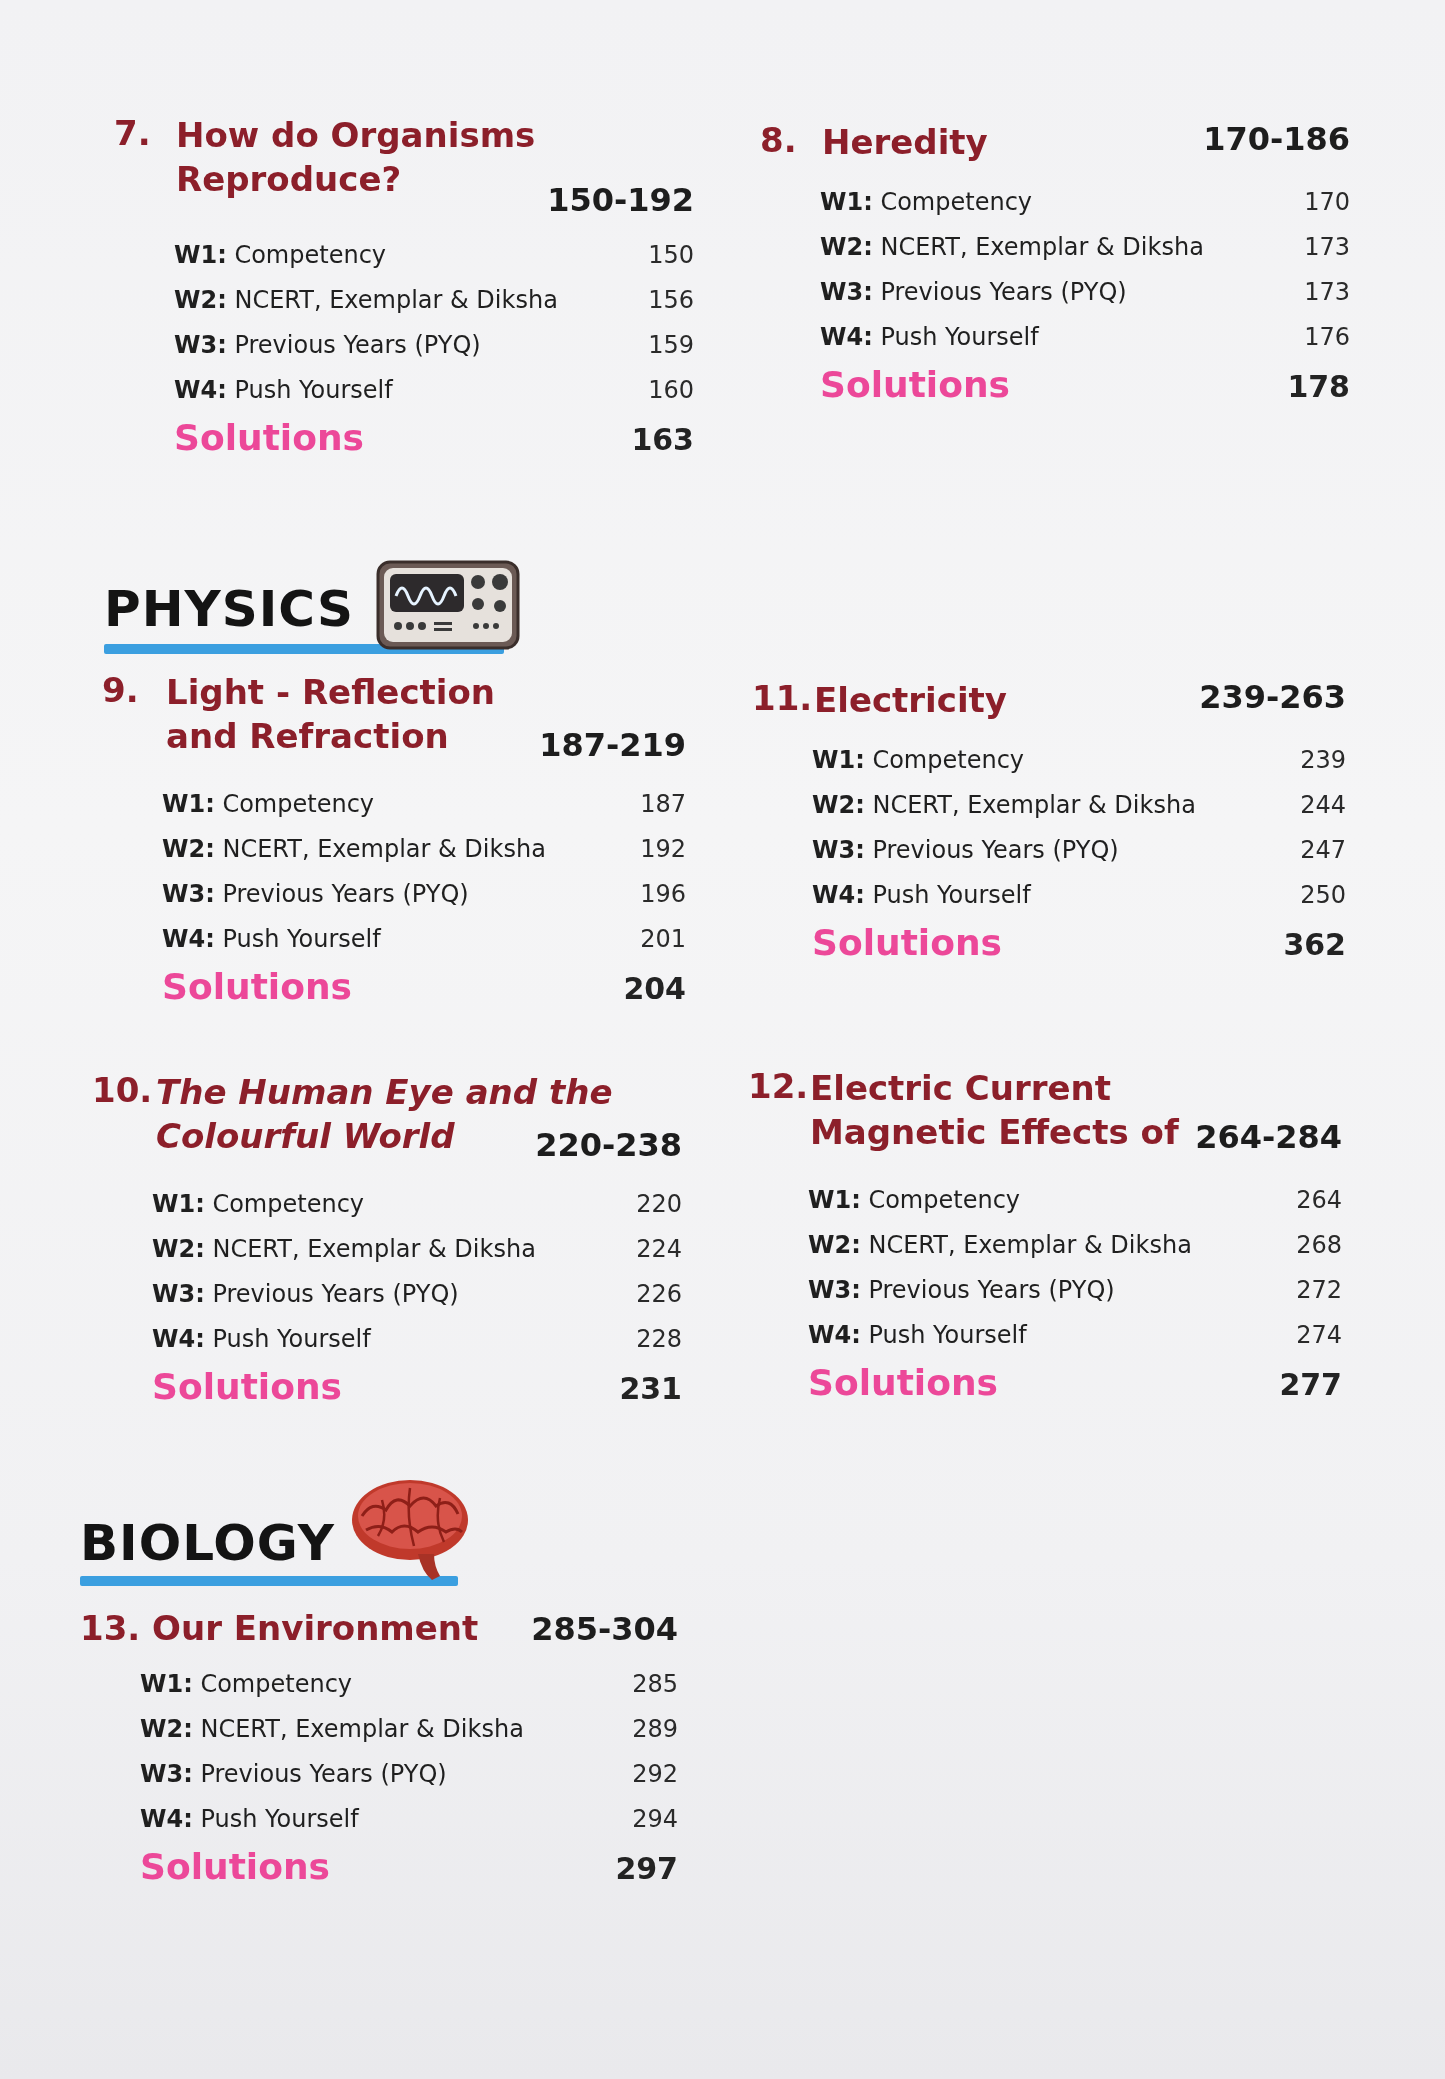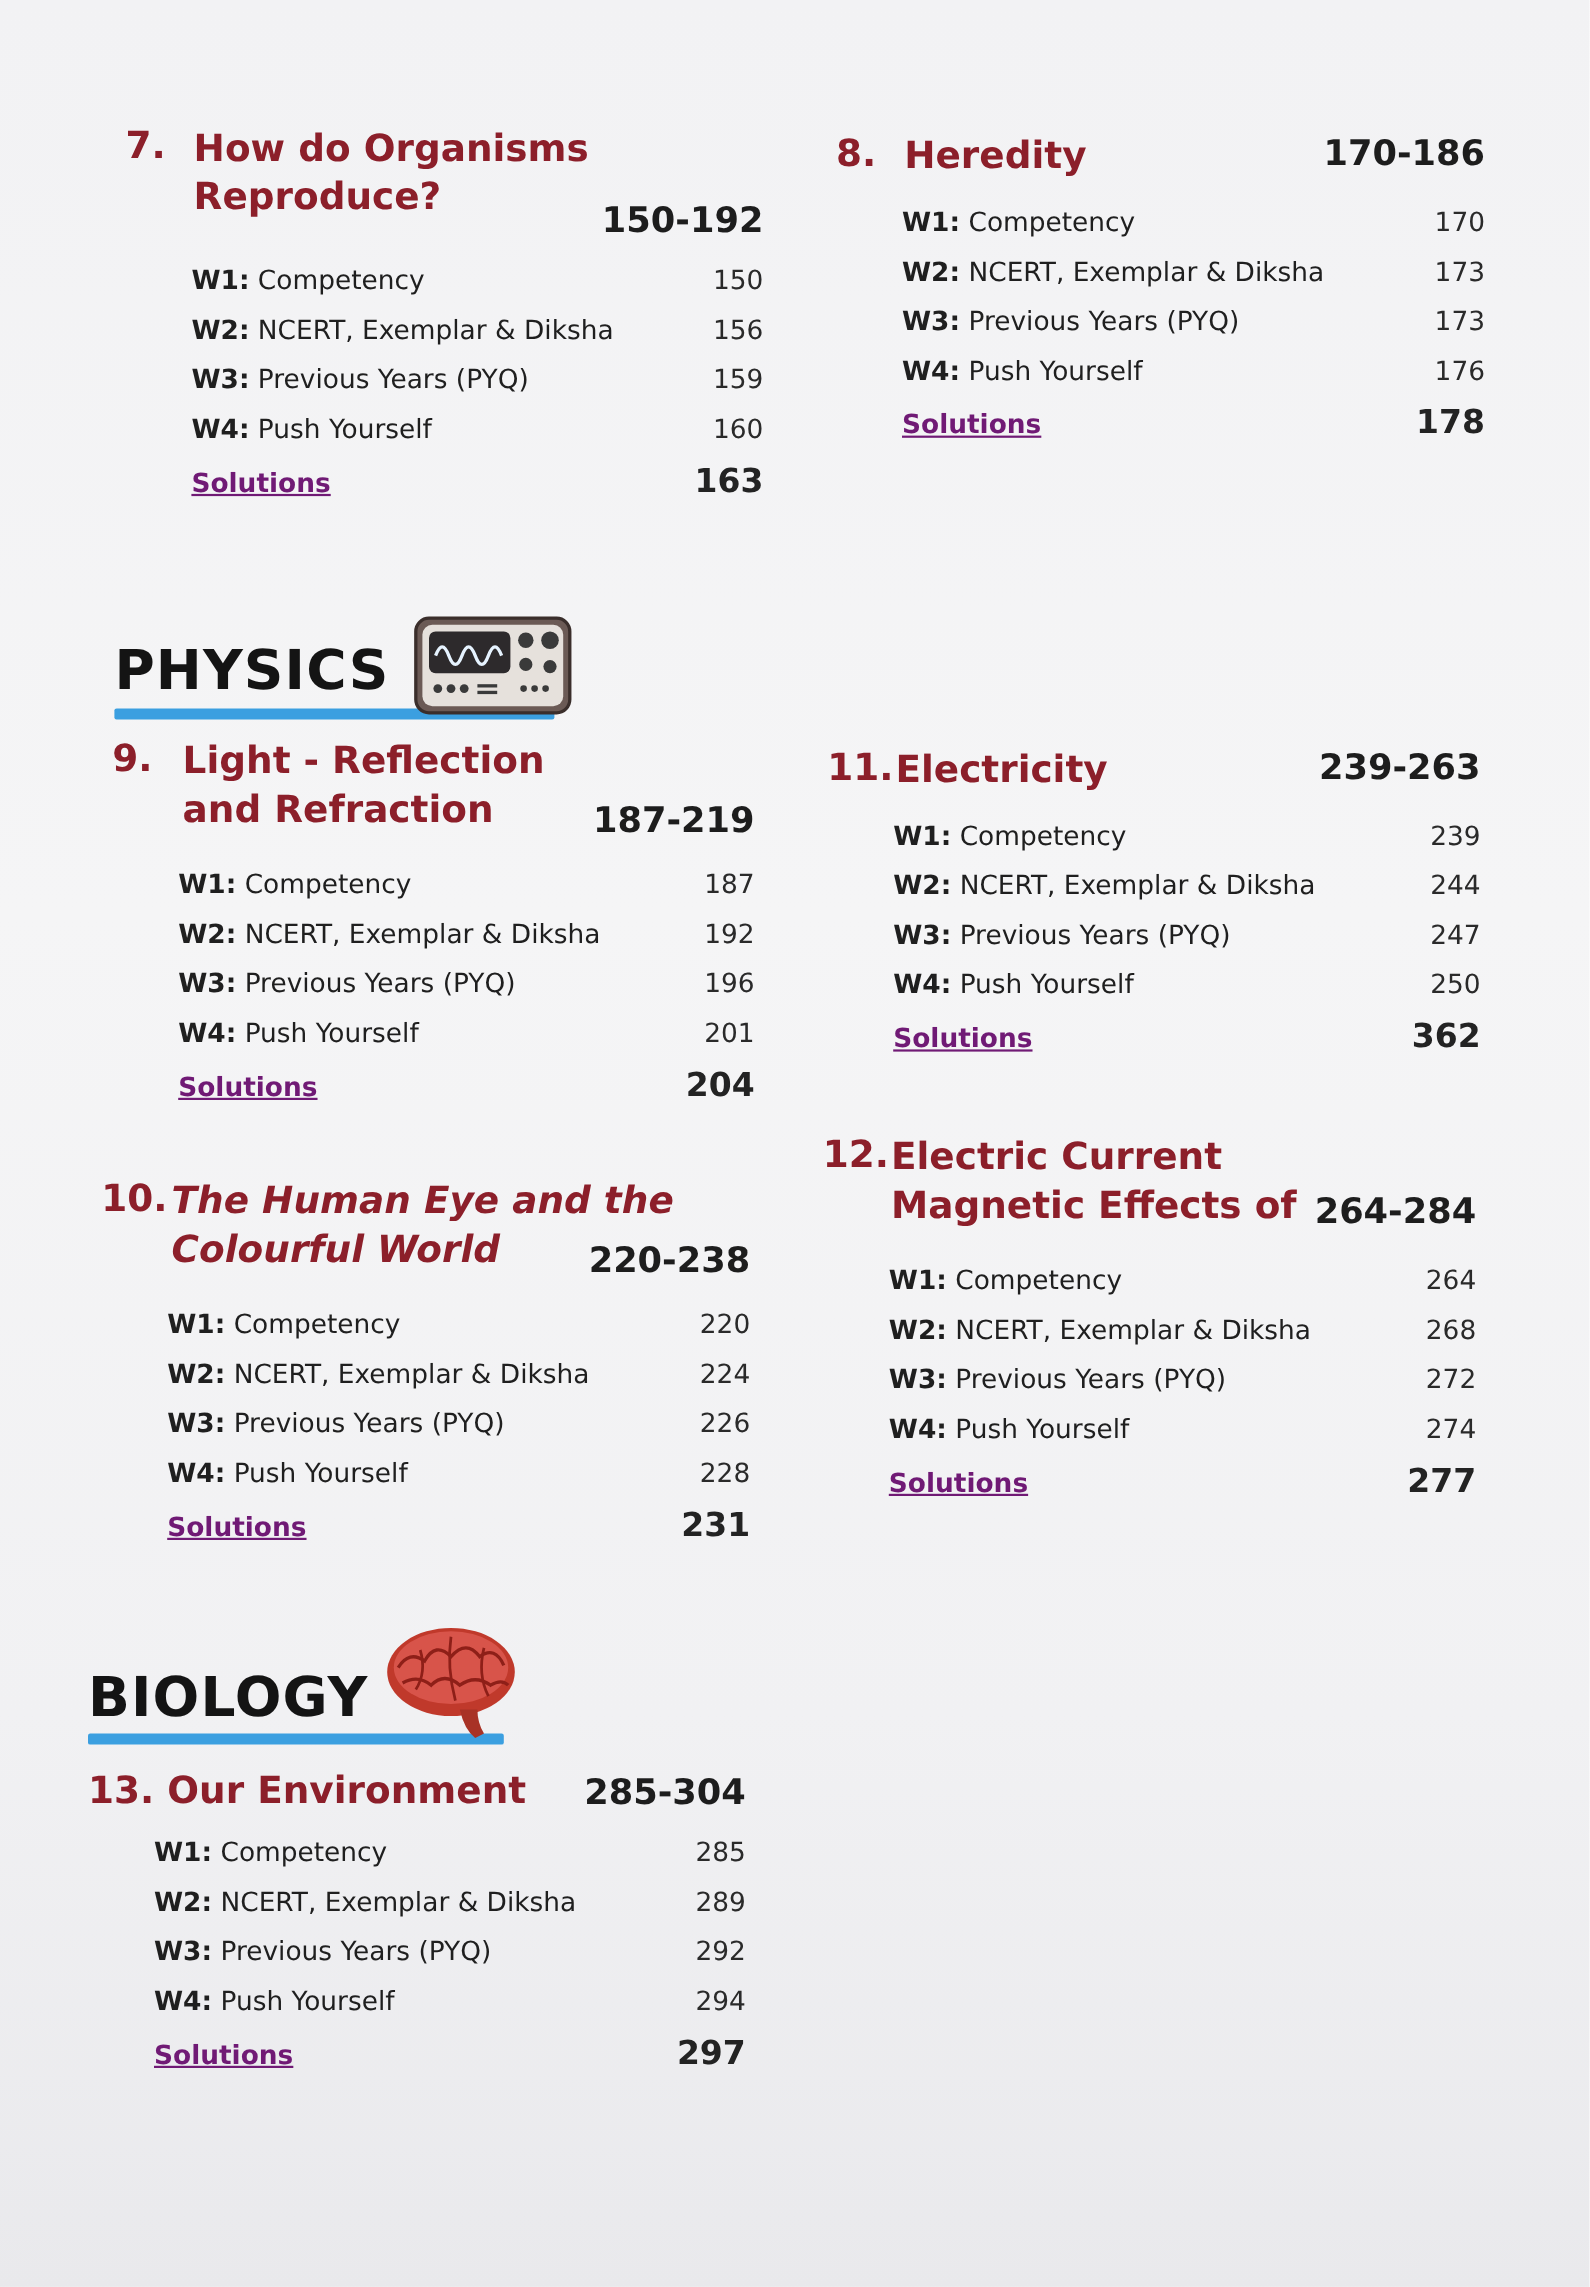--- a/index.html
+++ b/index.html
@@ -23,21 +23,21 @@
   .ch-range {
     position: absolute; right: 0; font-weight: bold; font-size: 32px; color: #1d1d1d;
   }
   .row {
     display: flex; justify-content: space-between; align-items: baseline;
     font-size: 24px; color: #1f1f1f; height: 45px; line-height: 45px;
   }
   .row .lbl b { font-weight: bold; }
   .row .pg { font-size: 24px; color: #2a2a2a; }
   .row.sol { height: 50px; line-height: 50px; }
-  .row.sol .lbl { color: #701a75; font-weight: bold; font-size: 24px; text-decoration: underline; }
+  .row.sol .lbl { color: #ec4899; font-weight: bold; font-size: 36px; }
   .row.sol .pg { font-weight: bold; font-size: 30px; color: #232323; }
   .section-head { position: absolute; }
   .section-title {
     font-weight: bold; font-size: 50px; color: #141414; letter-spacing: 1px;
   }
   .section-bar {
     position: absolute; height: 10px; background: #3b9fe0; border-radius: 2px;
   }
   .illus { position: absolute; }
 </style>
@@ -228,21 +228,21 @@
           <span class="pg">250</span>
         </div>
       <div class="row sol">
           <span class="lbl">Solutions</span>
           <span class="pg">362</span>
         </div>
     </div>
   </div>
 
   <div class="chapter" style="left:748px; top:1030px; width:594px;">
-    <div class="ch-head" style="height:112px;">
+    <div class="ch-head" style="height:112px;margin-top:36px;">
       <span class="ch-num">12.</span>
       <div style="padding-left:62px;">
         <div class="ch-title">Electric Current</div>
         <div class="ch-title">Magnetic Effects of</div>
       </div>
       <span class="ch-range" style="top:52px;">264-284</span>
     </div>
     <div style="padding-left:60px;">
       <div class="row">
           <span class="lbl"><b>W1:</b> <span>Competency</span></span>

